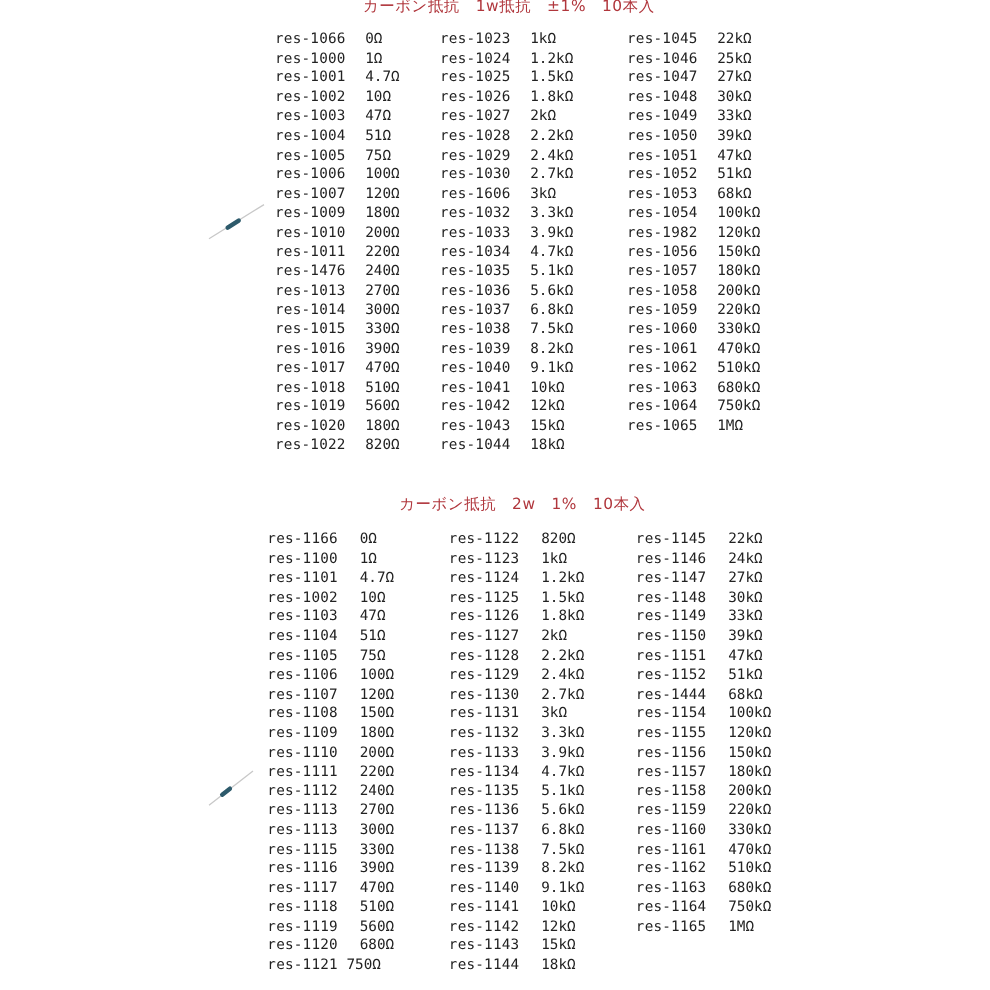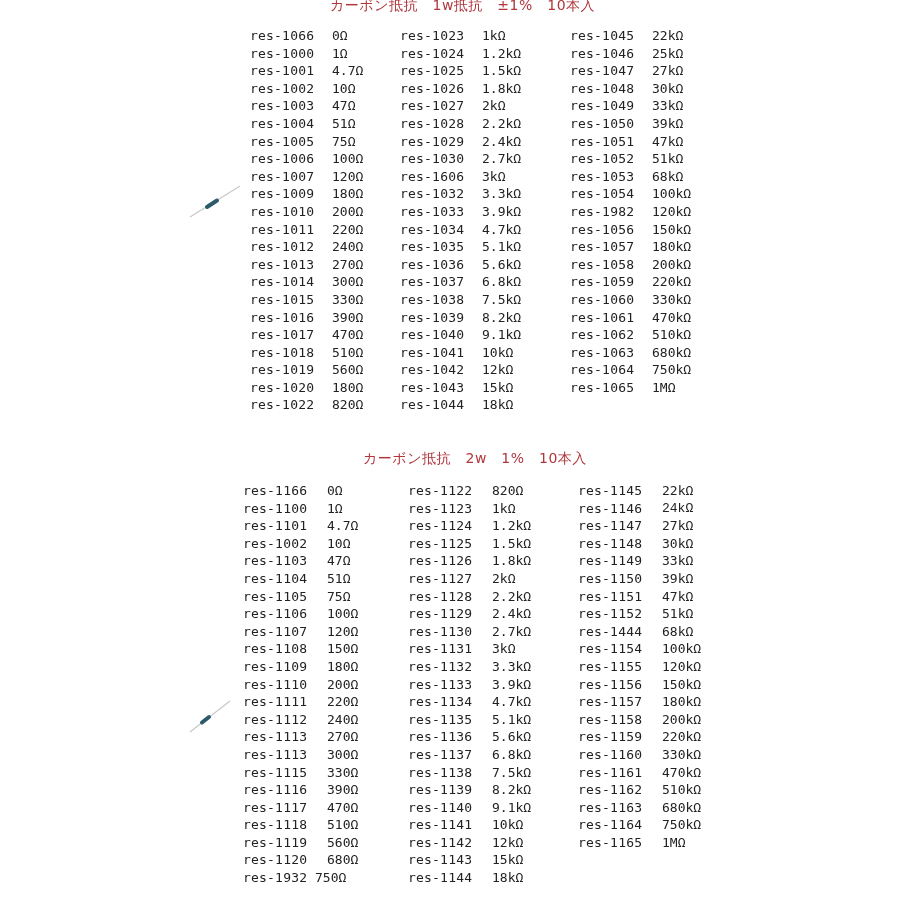--- a/index.html
+++ b/index.html
@@ -60,21 +60,21 @@
     </div>
     <div class="row">
       <span class="code">res-1010</span>
       <span class="val" style="left: 82px;">200Ω</span>
     </div>
     <div class="row">
       <span class="code">res-1011</span>
       <span class="val" style="left: 82px;">220Ω</span>
     </div>
     <div class="row">
-      <span class="code">res-1012</span>
+      <span class="code">res-1476</span>
       <span class="val" style="left: 82px;">240Ω</span>
     </div>
     <div class="row">
       <span class="code">res-1013</span>
       <span class="val" style="left: 82px;">270Ω</span>
     </div>
     <div class="row">
       <span class="code">res-1014</span>
       <span class="val" style="left: 82px;">300Ω</span>
     </div>
@@ -372,21 +372,21 @@
     </div>
     <div class="row">
       <span class="code">res-1119</span>
       <span class="val" style="left: 84px;">560Ω</span>
     </div>
     <div class="row">
       <span class="code">res-1120</span>
       <span class="val" style="left: 84px;">680Ω</span>
     </div>
     <div class="row">
-      <span class="code">res-1932</span>
+      <span class="code">res-1121</span>
       <span class="val" style="left: 72px;">750Ω</span>
     </div>
   </div>
 <div class="col" style="left:408px; top:482px;">
     <div class="row">
       <span class="code">res-1122</span>
       <span class="val" style="left: 84px;">820Ω</span>
     </div>
     <div class="row">
       <span class="code">res-1123</span>
@@ -477,21 +477,21 @@
       <span class="val" style="left: 84px;">18kΩ</span>
     </div>
   </div>
 <div class="col" style="left:578px; top:482px;">
     <div class="row">
       <span class="code">res-1145</span>
       <span class="val" style="left: 84px;">22kΩ</span>
     </div>
     <div class="row">
       <span class="code">res-1146</span>
-      <span class="val" style="left: 84px; font-family: Liberation Mono, monospace;">24kΩ</span>
+      <span class="val" style="left: 84px;">24kΩ</span>
     </div>
     <div class="row">
       <span class="code">res-1147</span>
       <span class="val" style="left: 84px;">27kΩ</span>
     </div>
     <div class="row">
       <span class="code">res-1148</span>
       <span class="val" style="left: 84px;">30kΩ</span>
     </div>
     <div class="row">

